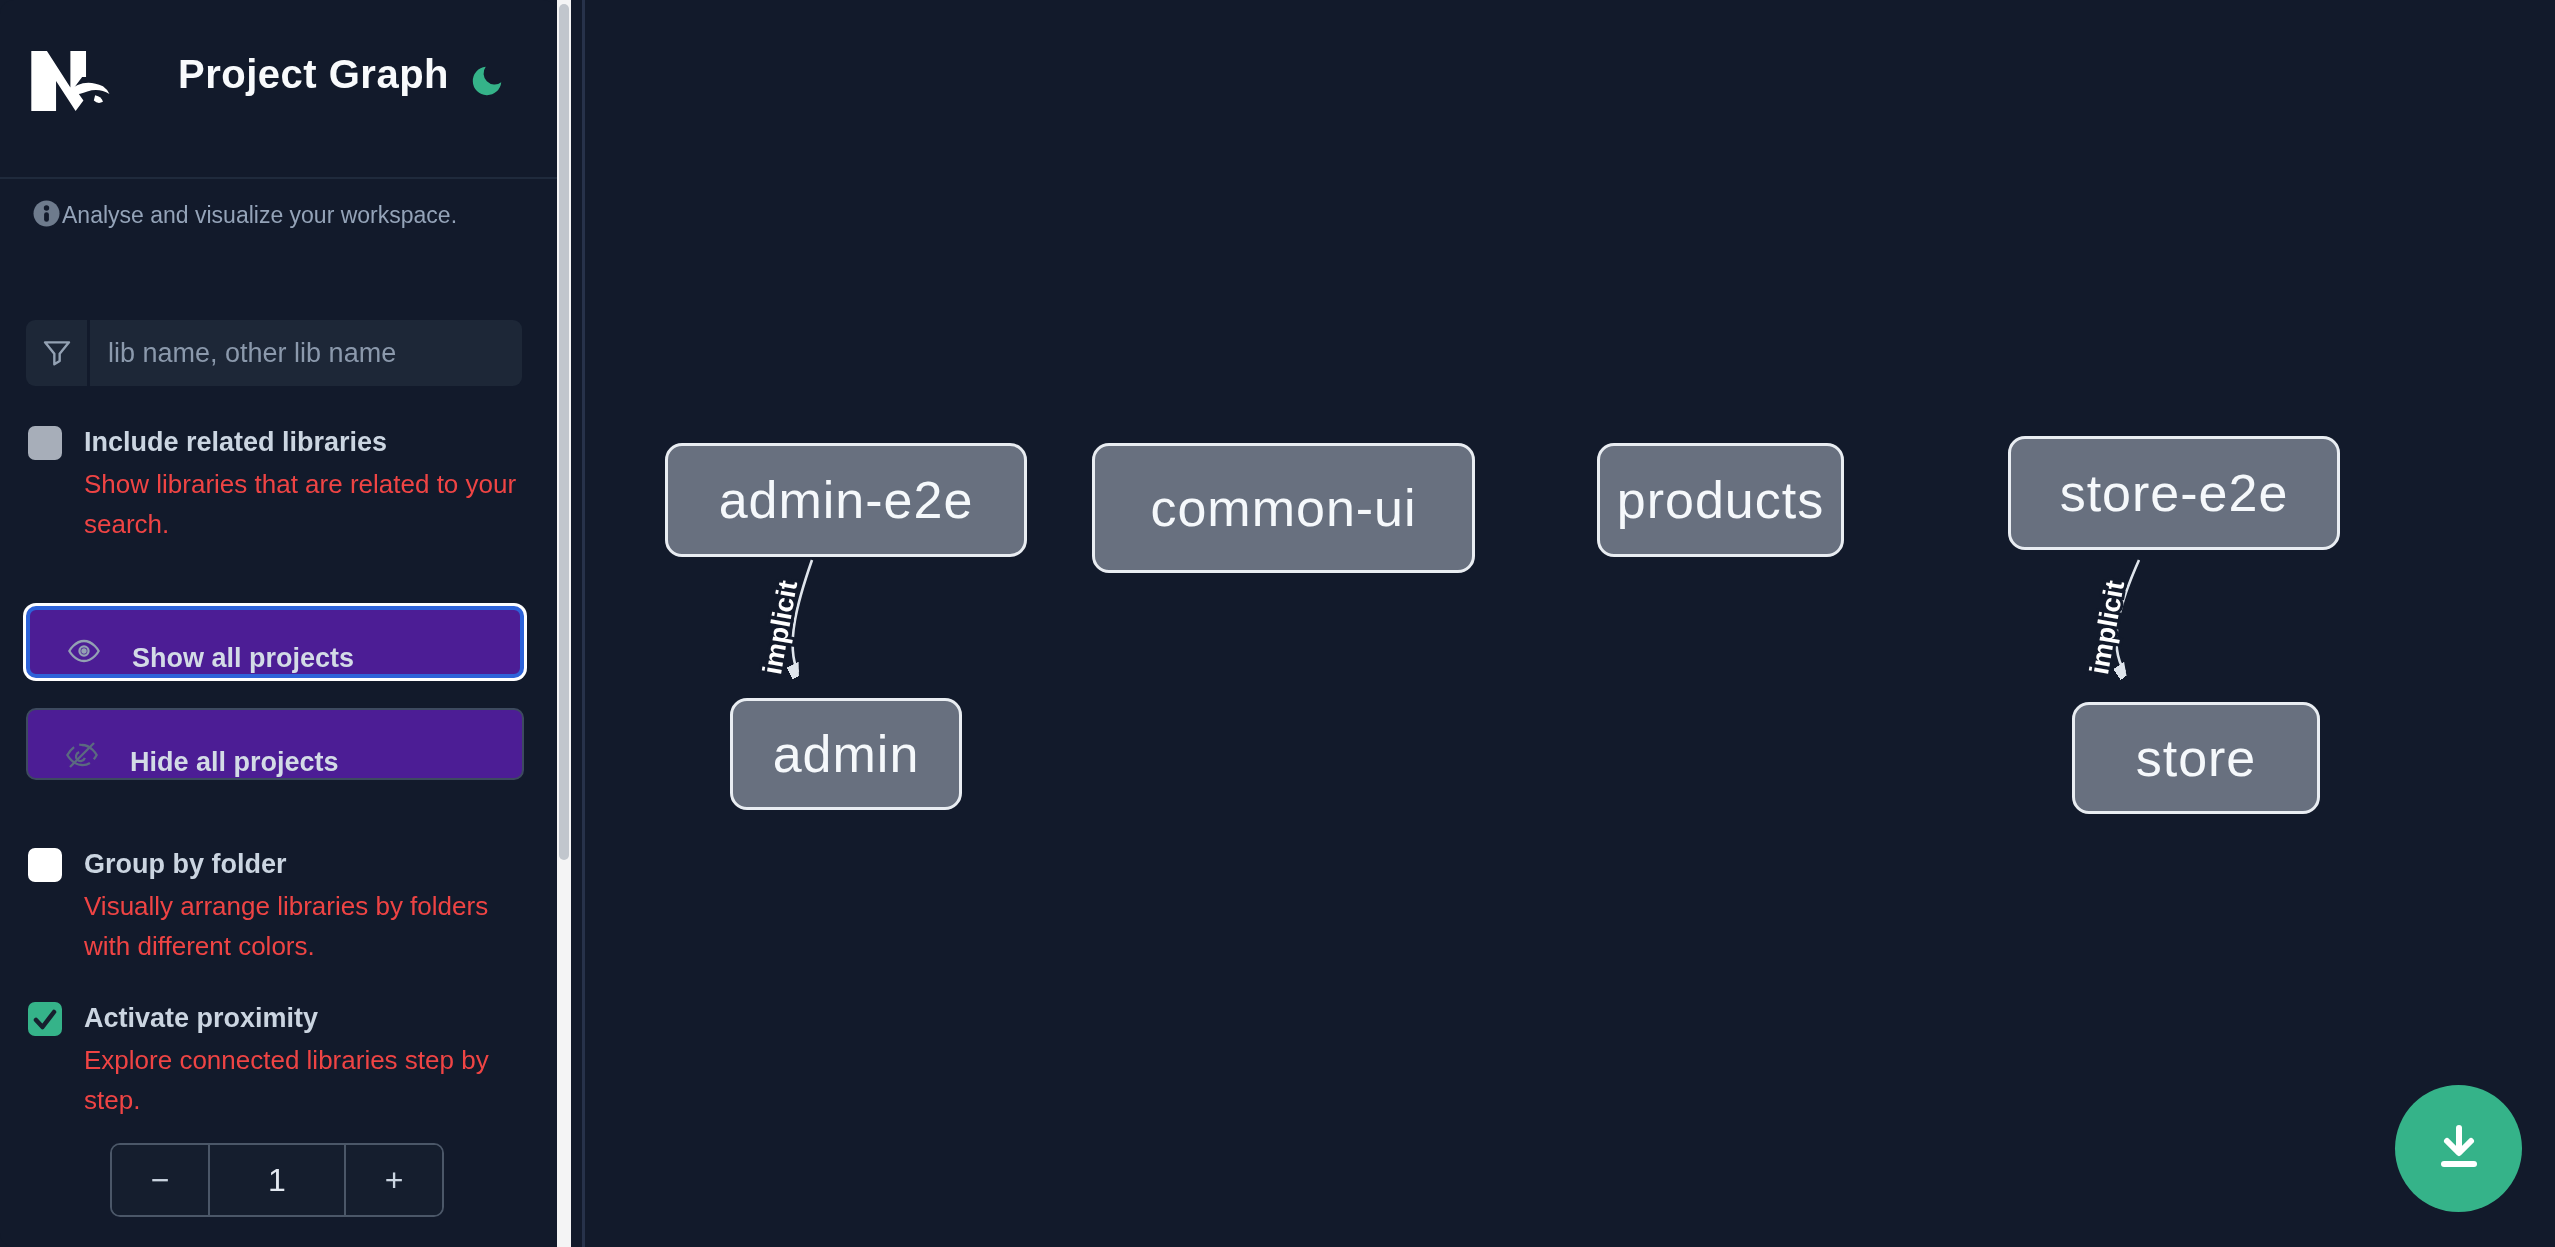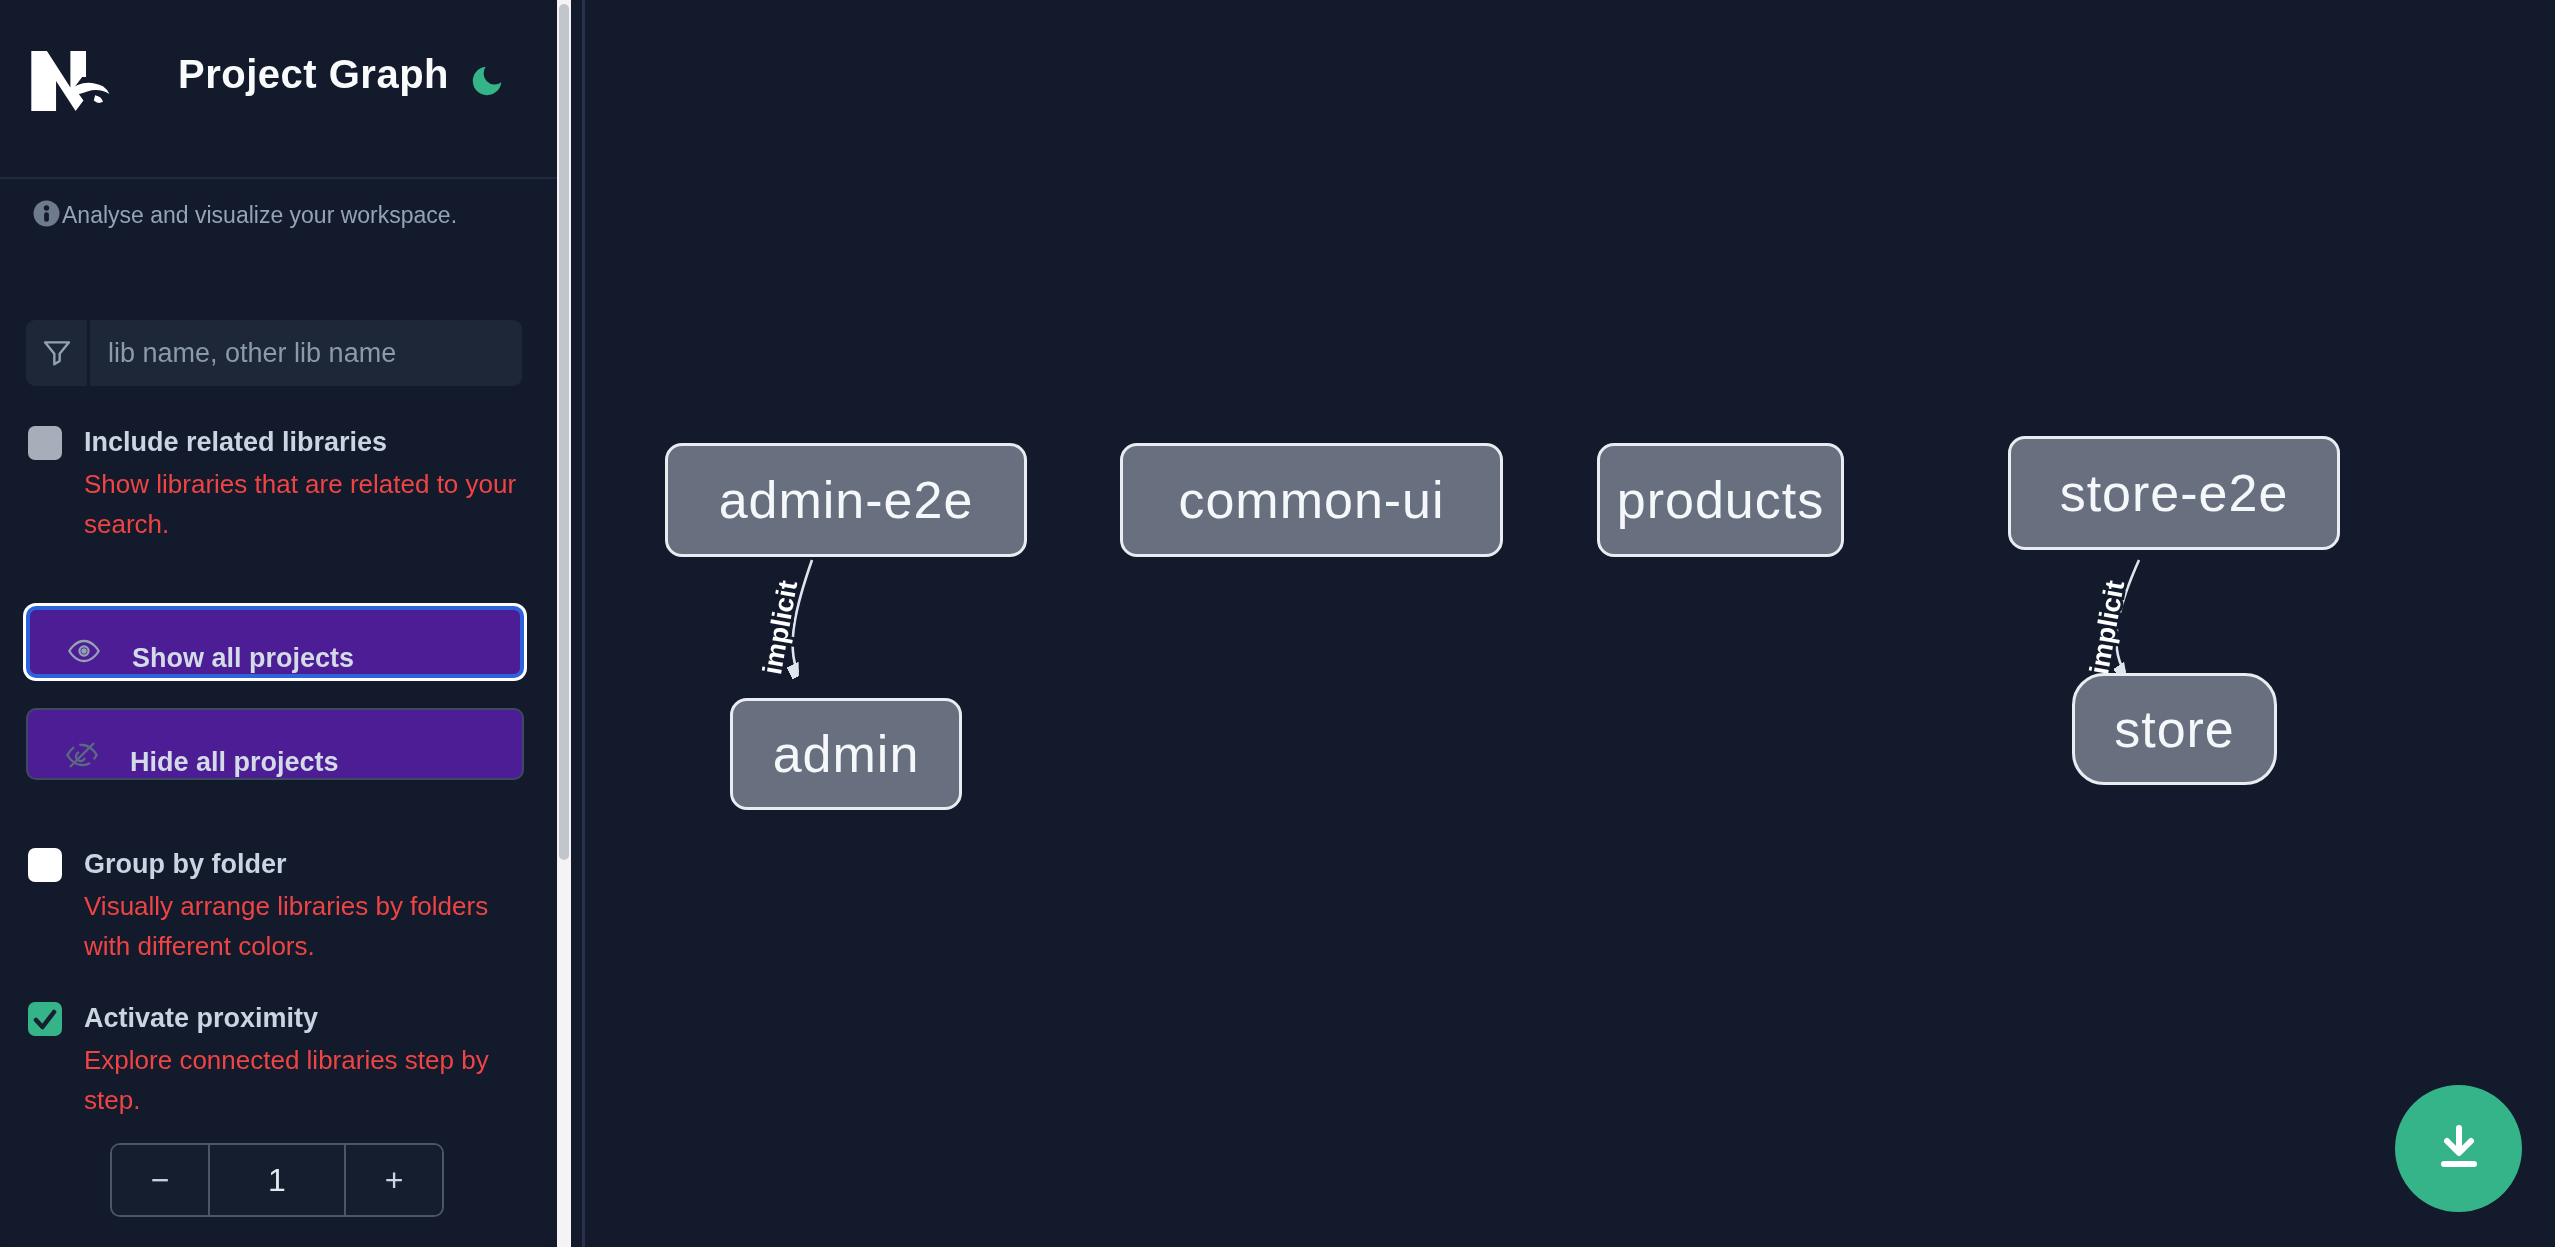--- a/index.html
+++ b/index.html
@@ -180,25 +180,25 @@
     </defs>
 
     <path d="M 227 560 C 213 600, 200 645, 213 672" fill="none" stroke="#dfe5ec" stroke-width="2.6" marker-end="url(#arrow)"></path>
 
     <path d="M 1554 560 C 1537 598, 1521 644, 1540 672" fill="none" stroke="#dfe5ec" stroke-width="2.6" marker-end="url(#arrow)"></path>
     <text class="edge-label" text-anchor="middle" transform="translate(204 629) rotate(-80)">implicit</text>
     <text class="edge-label" text-anchor="middle" transform="translate(1531 629) rotate(-80)">implicit</text>
   </svg>
 
   <div class="node" style="left:80px;  top:443px; width:362px; height:114px;">admin-e2e</div>
-  <div class="node" style="left:535px; top:443px; width:383px; height:114px;">common-ui</div>
+  <div class="node" style="left:507px; top:443px; width:383px; height:130px;">common-ui</div>
   <div class="node" style="left:1012px;top:443px; width:247px; height:114px;">products</div>
   <div class="node" style="left:1423px;top:436px; width:332px; height:114px;">store-e2e</div>
   <div class="node" style="left:145px; top:698px; width:232px; height:112px;">admin</div>
-  <div class="node" style="left:1487px;top:673px; width:205px; height:112px;border-radius:32px;">store</div>
+  <div class="node" style="left:1487px;top:702px; width:248px; height:112px;">store</div>
 </div>
 
 <button class="fab">
   <span>
     <svg width="62" height="62" viewBox="0 0 62 62" fill="none" stroke="#ffffff" stroke-width="6" stroke-linecap="round" stroke-linejoin="round">
       <line x1="31" y1="12" x2="31" y2="34"></line>
       <polyline points="19,25 31,37 43,25"></polyline>
       <line x1="16" y1="48" x2="46" y2="48"></line>
     </svg>
   </span>

